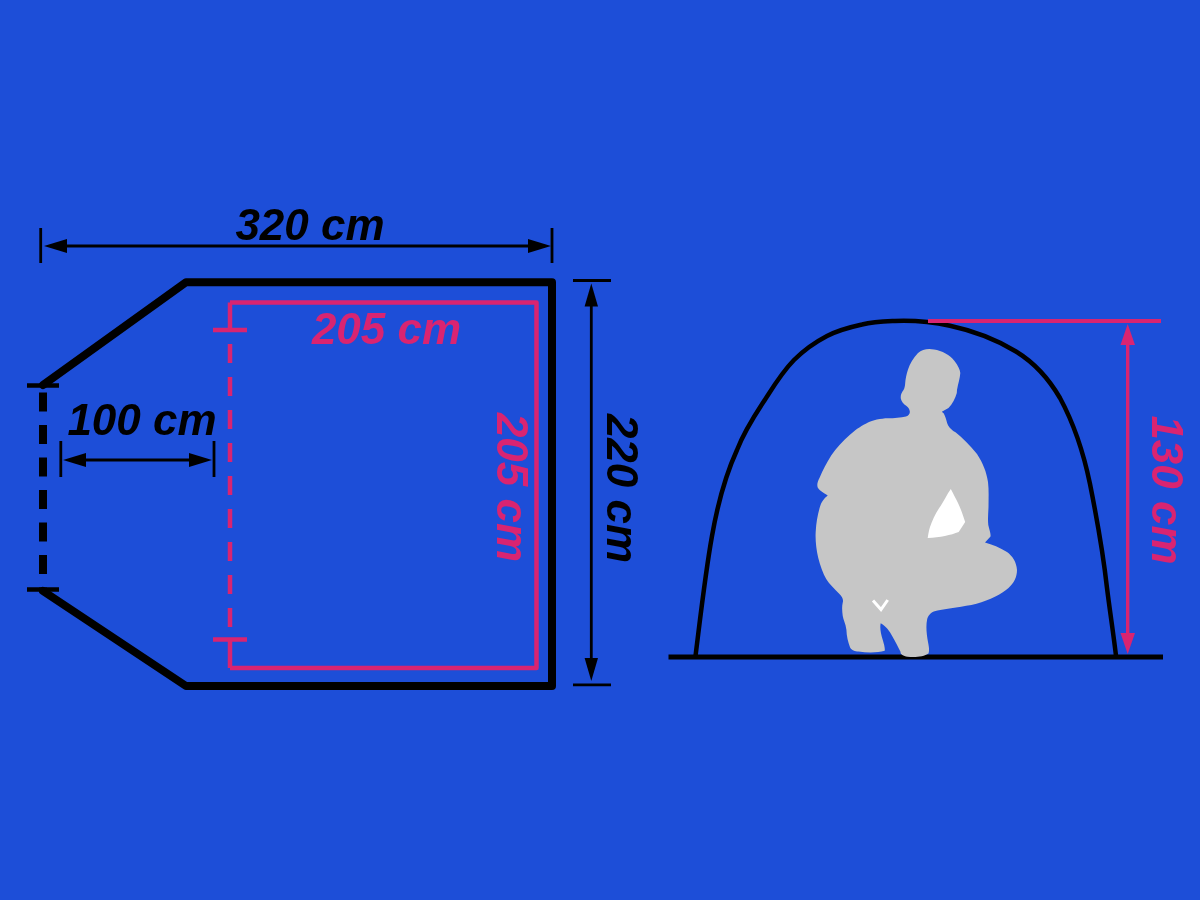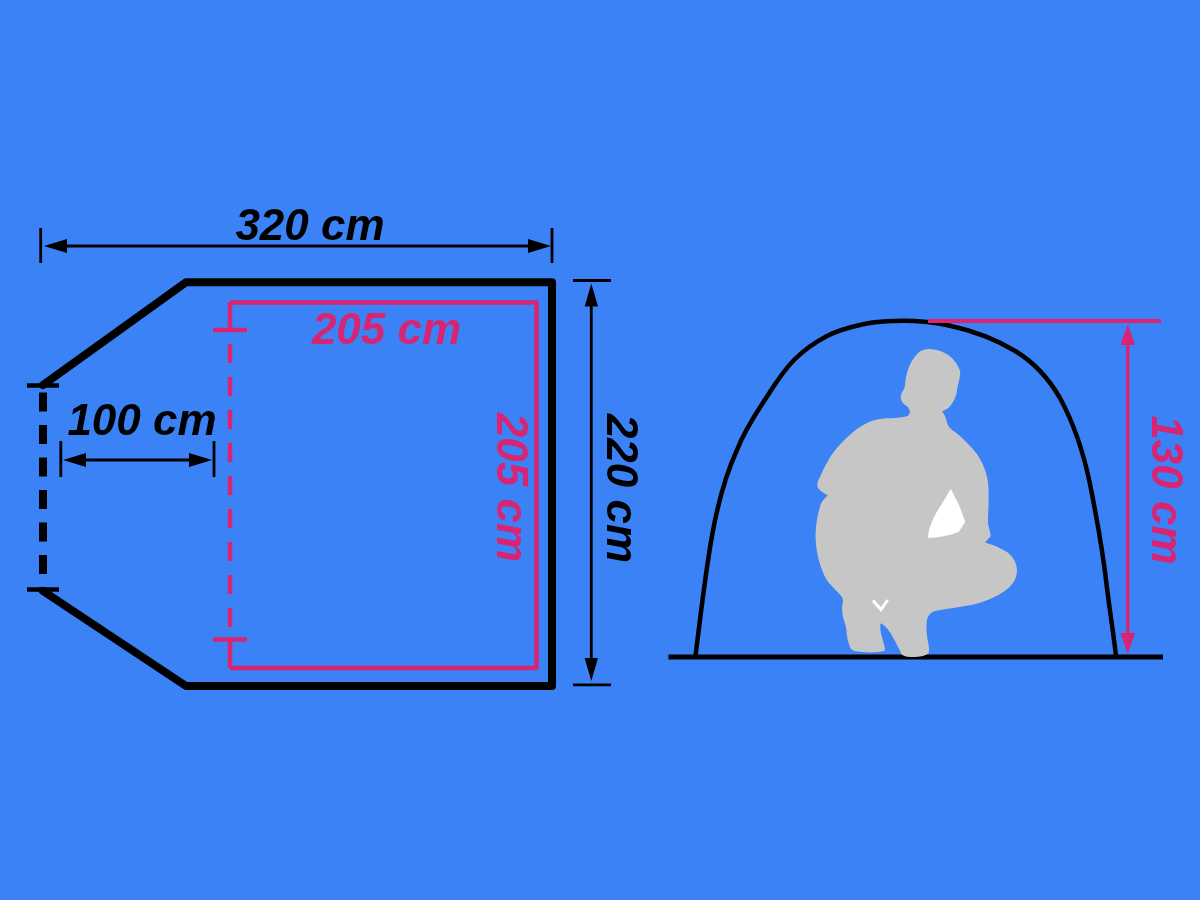--- a/index.html
+++ b/index.html
@@ -1,16 +1,16 @@
 <!DOCTYPE html>
 <html><head>
 <meta charset="utf-8">
 <style>
   html,body{margin:0;padding:0;background:#ffffff;}
-  .wrap{width:1200px;height:900px;position:relative;overflow:hidden;background:#3b82f6;}
+  .wrap{width:1200px;height:900px;position:relative;overflow:hidden;background:#1d4ed8;}
   text{font-family:"Liberation Sans",sans-serif;font-weight:bold;font-style:italic;}
 </style>
 </head>
 <body>
 <div class="wrap">
 <svg width="1200" height="900" viewBox="0 0 1200 900" xmlns="http://www.w3.org/2000/svg">
 
 <path d="M 43 385 L 186 282.2 L 552 282.2 L 552 686 L 186 686 L 43 591" fill="none" stroke="#000000" stroke-width="8" stroke-linejoin="round" stroke-linecap="round"></path>
 
 <line x1="43" y1="392.5" x2="43" y2="588" stroke="#000000" stroke-width="8" stroke-dasharray="19 13.5"></line>

